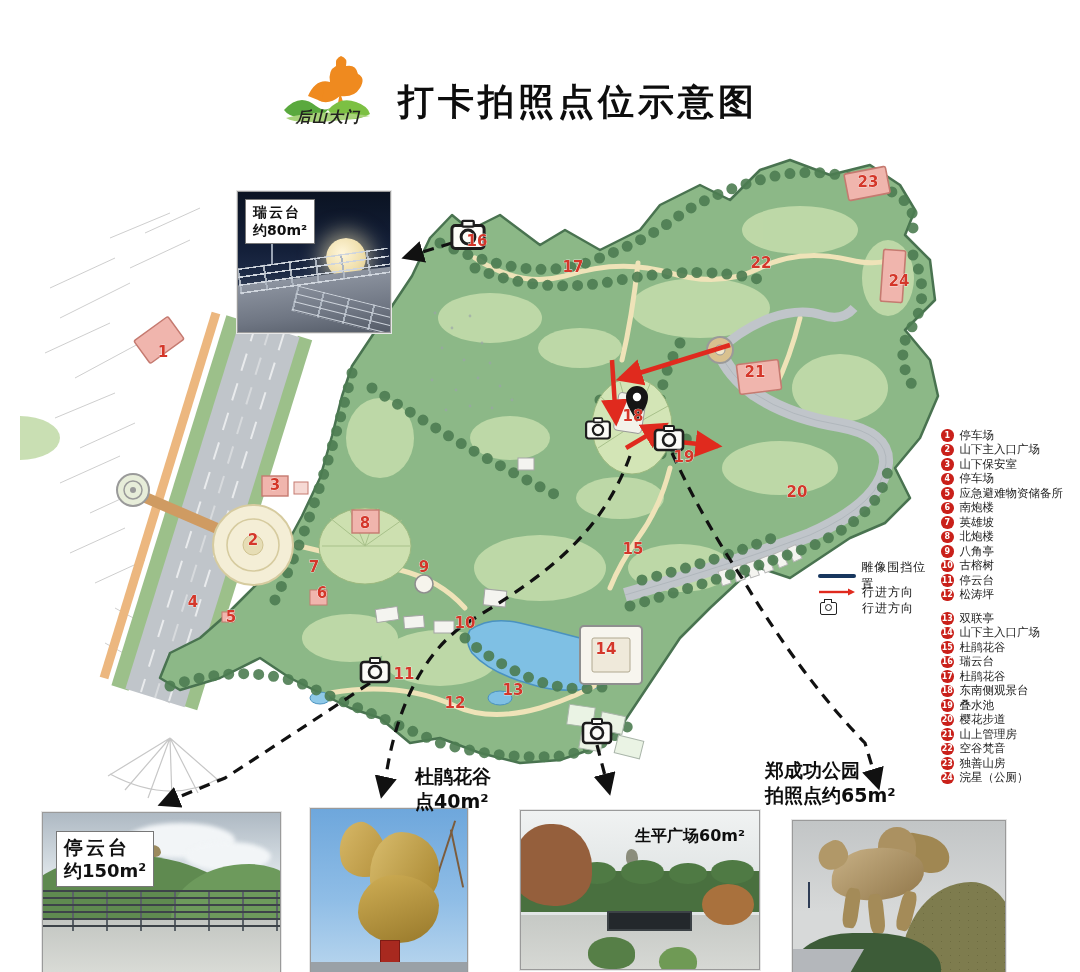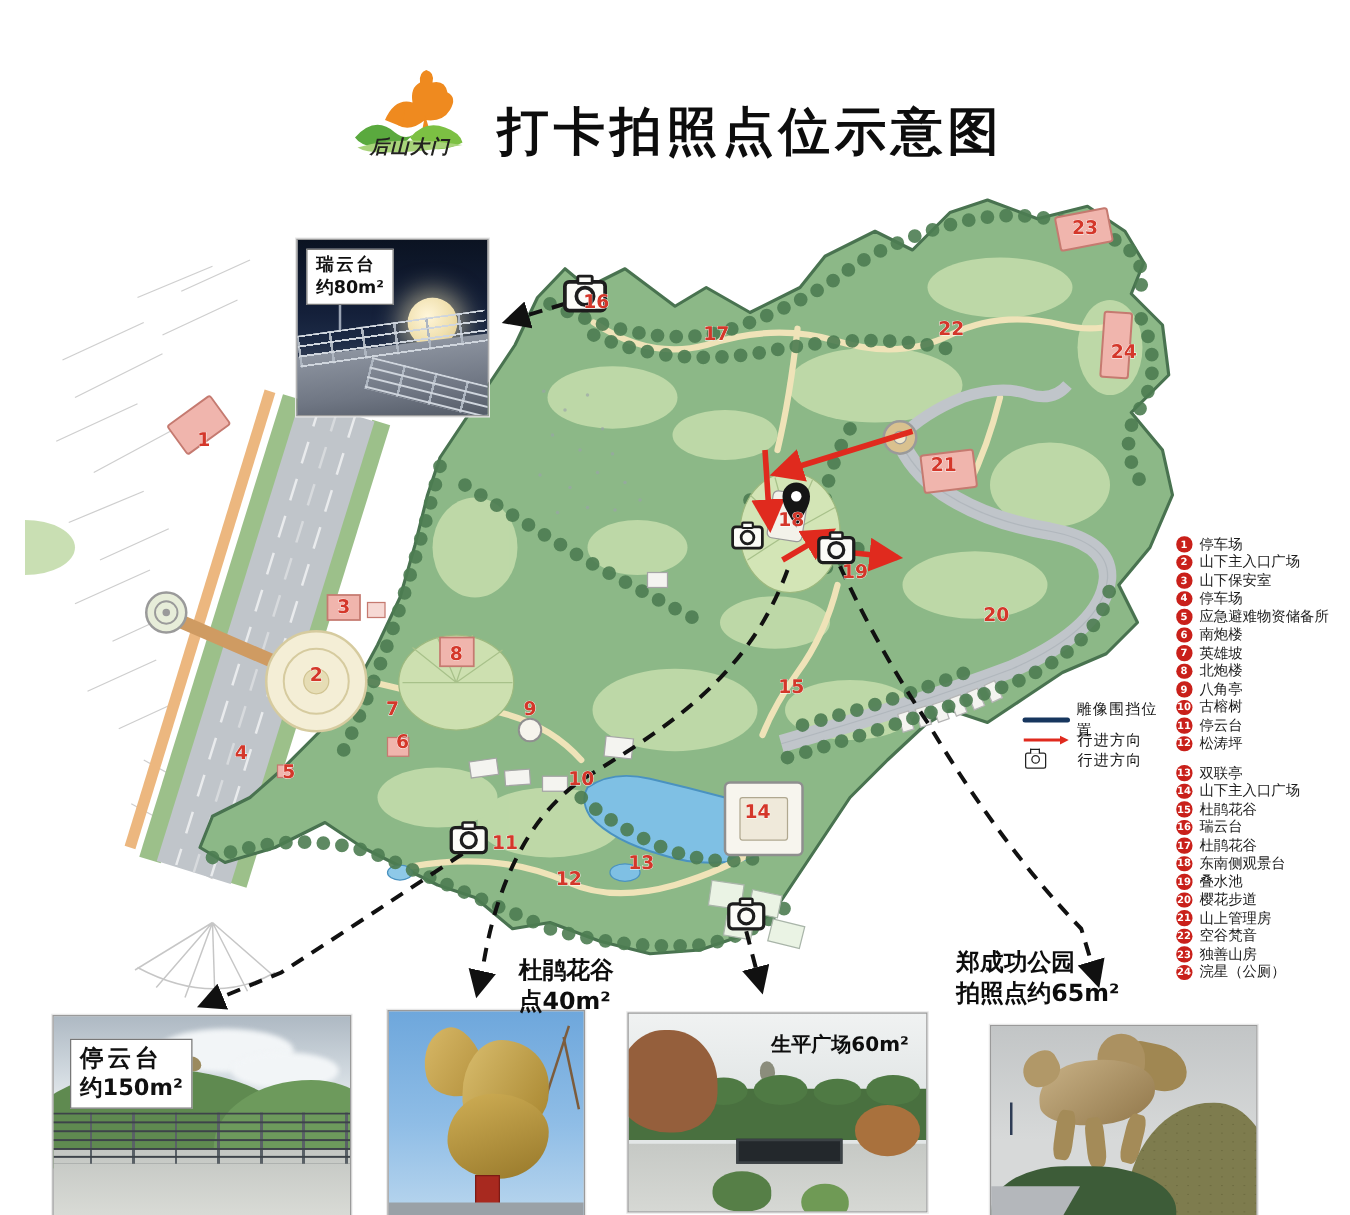--- a/index.html
+++ b/index.html
@@ -4,21 +4,21 @@
 <style>
   html,body{margin:0;padding:0;}
   body{width:1080px;height:972px;position:relative;background:#fff;overflow:hidden;
        font-family:"DejaVu Sans","Liberation Sans",sans-serif;}
   .abs{position:absolute;}
 
   
   #logo{left:278px;top:48px;width:100px;height:92px;}
   #park-name{left:272px;top:108px;width:112px;text-align:center;font-size:15px;font-weight:bold;
              font-style:italic;color:#22221f;letter-spacing:1px;font-family:"DejaVu Serif","Liberation Serif",serif;}
-  #main-title{left:398px;top:78px;font-size:41px;font-weight:900;color:#0d0d0d;letter-spacing:4px;}
+  #main-title{left:398px;top:78px;font-size:36px;font-weight:900;color:#0d0d0d;letter-spacing:4px;}
 
   
   #map-svg{left:20px;top:138px;}
   .marker-num{font-size:15px;font-weight:bold;fill:#d4372a;paint-order:stroke;stroke:#ffffff;stroke-width:.6px;}
 
   
   #legend{left:941px;top:428px;width:138px;}
   .lg-item{display:flex;align-items:center;height:14.5px;margin-bottom:0;}
   .lg-gap{height:9px;}
   .lg-badge{flex:0 0 12.5px;width:12.5px;height:12.5px;border-radius:50%;background:#c9201a;color:#fff;
@@ -79,21 +79,21 @@
      background:linear-gradient(180deg,#6ea7dc 0%,#8fbde6 55%,#b9d6ee 100%);}
   .g-blob{position:absolute;background:#c8a44e;}
   .g1{left:18%;top:8%;width:30%;height:34%;border-radius:55% 45% 40% 60%/60% 70% 30% 40%;transform:rotate(-14deg);background:linear-gradient(135deg,#d8b968,#b3903c);}
   .g2{left:38%;top:14%;width:44%;height:44%;border-radius:50% 60% 45% 55%/65% 55% 45% 35%;background:linear-gradient(120deg,#d9bd6e,#a8862f);}
   .g3{left:30%;top:40%;width:52%;height:42%;border-radius:45% 55% 50% 50%/55% 45% 55% 45%;background:linear-gradient(160deg,#cfae55,#97782a);}
   .branch{position:absolute;background:#7c5c3c;width:2px;}
   .sign-red{position:absolute;left:44%;bottom:4%;width:18px;height:24px;background:#a8291f;border:1px solid #7c1b14;}
   .g-base{position:absolute;left:0;bottom:0;width:100%;height:7%;background:#9aa1a7;}
 
   
-  #photo-shengping{left:502px;top:810px;width:238px;height:158px;
+  #photo-shengping{left:520px;top:810px;width:238px;height:158px;
      background:linear-gradient(180deg,#f0f2f2 0%,#e2e6e6 40%);}
   .tree-band{position:absolute;left:0;top:38%;width:100%;height:26%;background:#49703f;}
   .bump{position:absolute;border-radius:50%;background:#4f7a44;}
   .far-statue{position:absolute;left:44%;top:24%;width:12px;height:16px;background:#8b8d7c;border-radius:45% 55% 40% 40%;}
   .rust-tree{position:absolute;left:-4%;top:8%;width:34%;height:52%;background:#955f3c;border-radius:50% 50% 45% 55%/60% 55% 40% 45%;}
   .rust-tree2{position:absolute;right:2%;top:46%;width:22%;height:26%;background:#a9713d;border-radius:50%;}
   .plaza-floor{position:absolute;left:0;bottom:0;width:100%;height:34%;background:linear-gradient(180deg,#c6c9c5,#d6d8d4);}
   .wall{position:absolute;left:36%;bottom:24%;width:34%;height:10%;background:#23282c;border:2px solid #3c4246;}
   .bush{position:absolute;background:#567f47;border-radius:50% 50% 40% 45%;}
 

